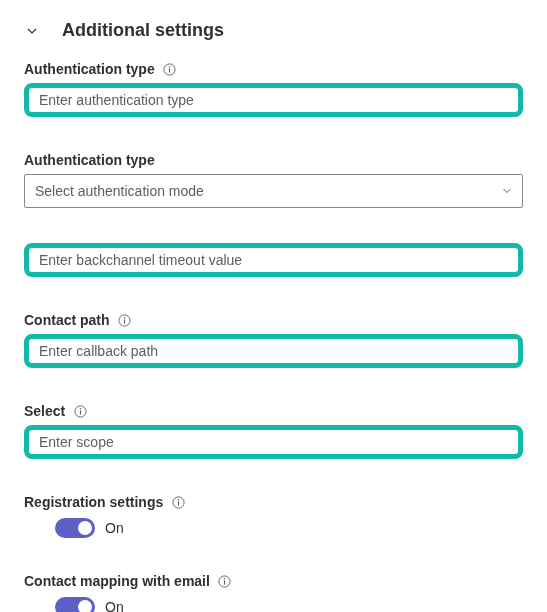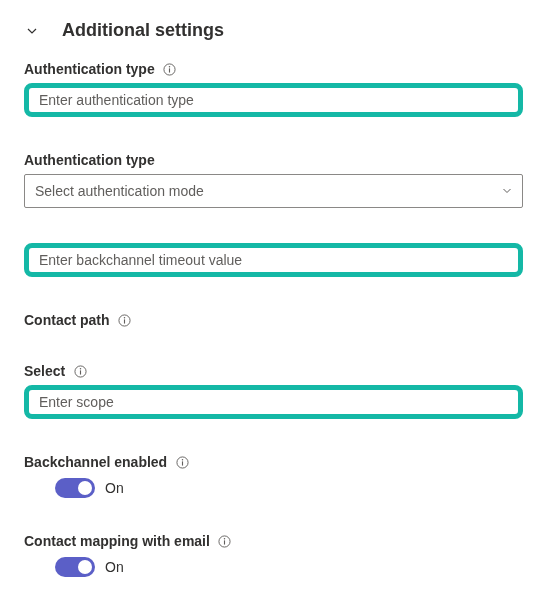--- a/index.html
+++ b/index.html
@@ -174,39 +174,40 @@
   <div class="field-label-row">
     <span class="field-label">Contact path</span>
     <span class="info-icon">
       <svg width="13" height="13" viewBox="0 0 14 14" fill="none">
         <circle cx="7" cy="7" r="6" stroke="#605e5c" stroke-width="1" fill="none"></circle>
         <circle cx="7" cy="4" r="0.8" fill="#605e5c"></circle>
         <rect x="6.4" y="5.8" width="1.2" height="4.5" fill="#605e5c"></rect>
       </svg>
     </span>
   </div>
+  <input type="text" class="text-input" placeholder="Enter callback path" style="">
 </div>
 
 <div class="field-group">
   <div class="field-label-row">
     <span class="field-label">Select</span>
     <span class="info-icon">
       <svg width="13" height="13" viewBox="0 0 14 14" fill="none">
         <circle cx="7" cy="7" r="6" stroke="#605e5c" stroke-width="1" fill="none"></circle>
         <circle cx="7" cy="4" r="0.8" fill="#605e5c"></circle>
         <rect x="6.4" y="5.8" width="1.2" height="4.5" fill="#605e5c"></rect>
       </svg>
     </span>
   </div>
   <input type="text" class="text-input" placeholder="Enter scope" style="">
 </div>
 
 <div class="field-group">
   <div class="field-label-row">
-    <span class="field-label">Backchannel enabled</span>
+    <span class="field-label">Registration settings</span>
     <span class="info-icon">
       <svg width="13" height="13" viewBox="0 0 14 14" fill="none">
         <circle cx="7" cy="7" r="6" stroke="#605e5c" stroke-width="1" fill="none"></circle>
         <circle cx="7" cy="4" r="0.8" fill="#605e5c"></circle>
         <rect x="6.4" y="5.8" width="1.2" height="4.5" fill="#605e5c"></rect>
       </svg>
     </span>
   </div>
   <div class="toggle-row">
     <div class="toggle">

